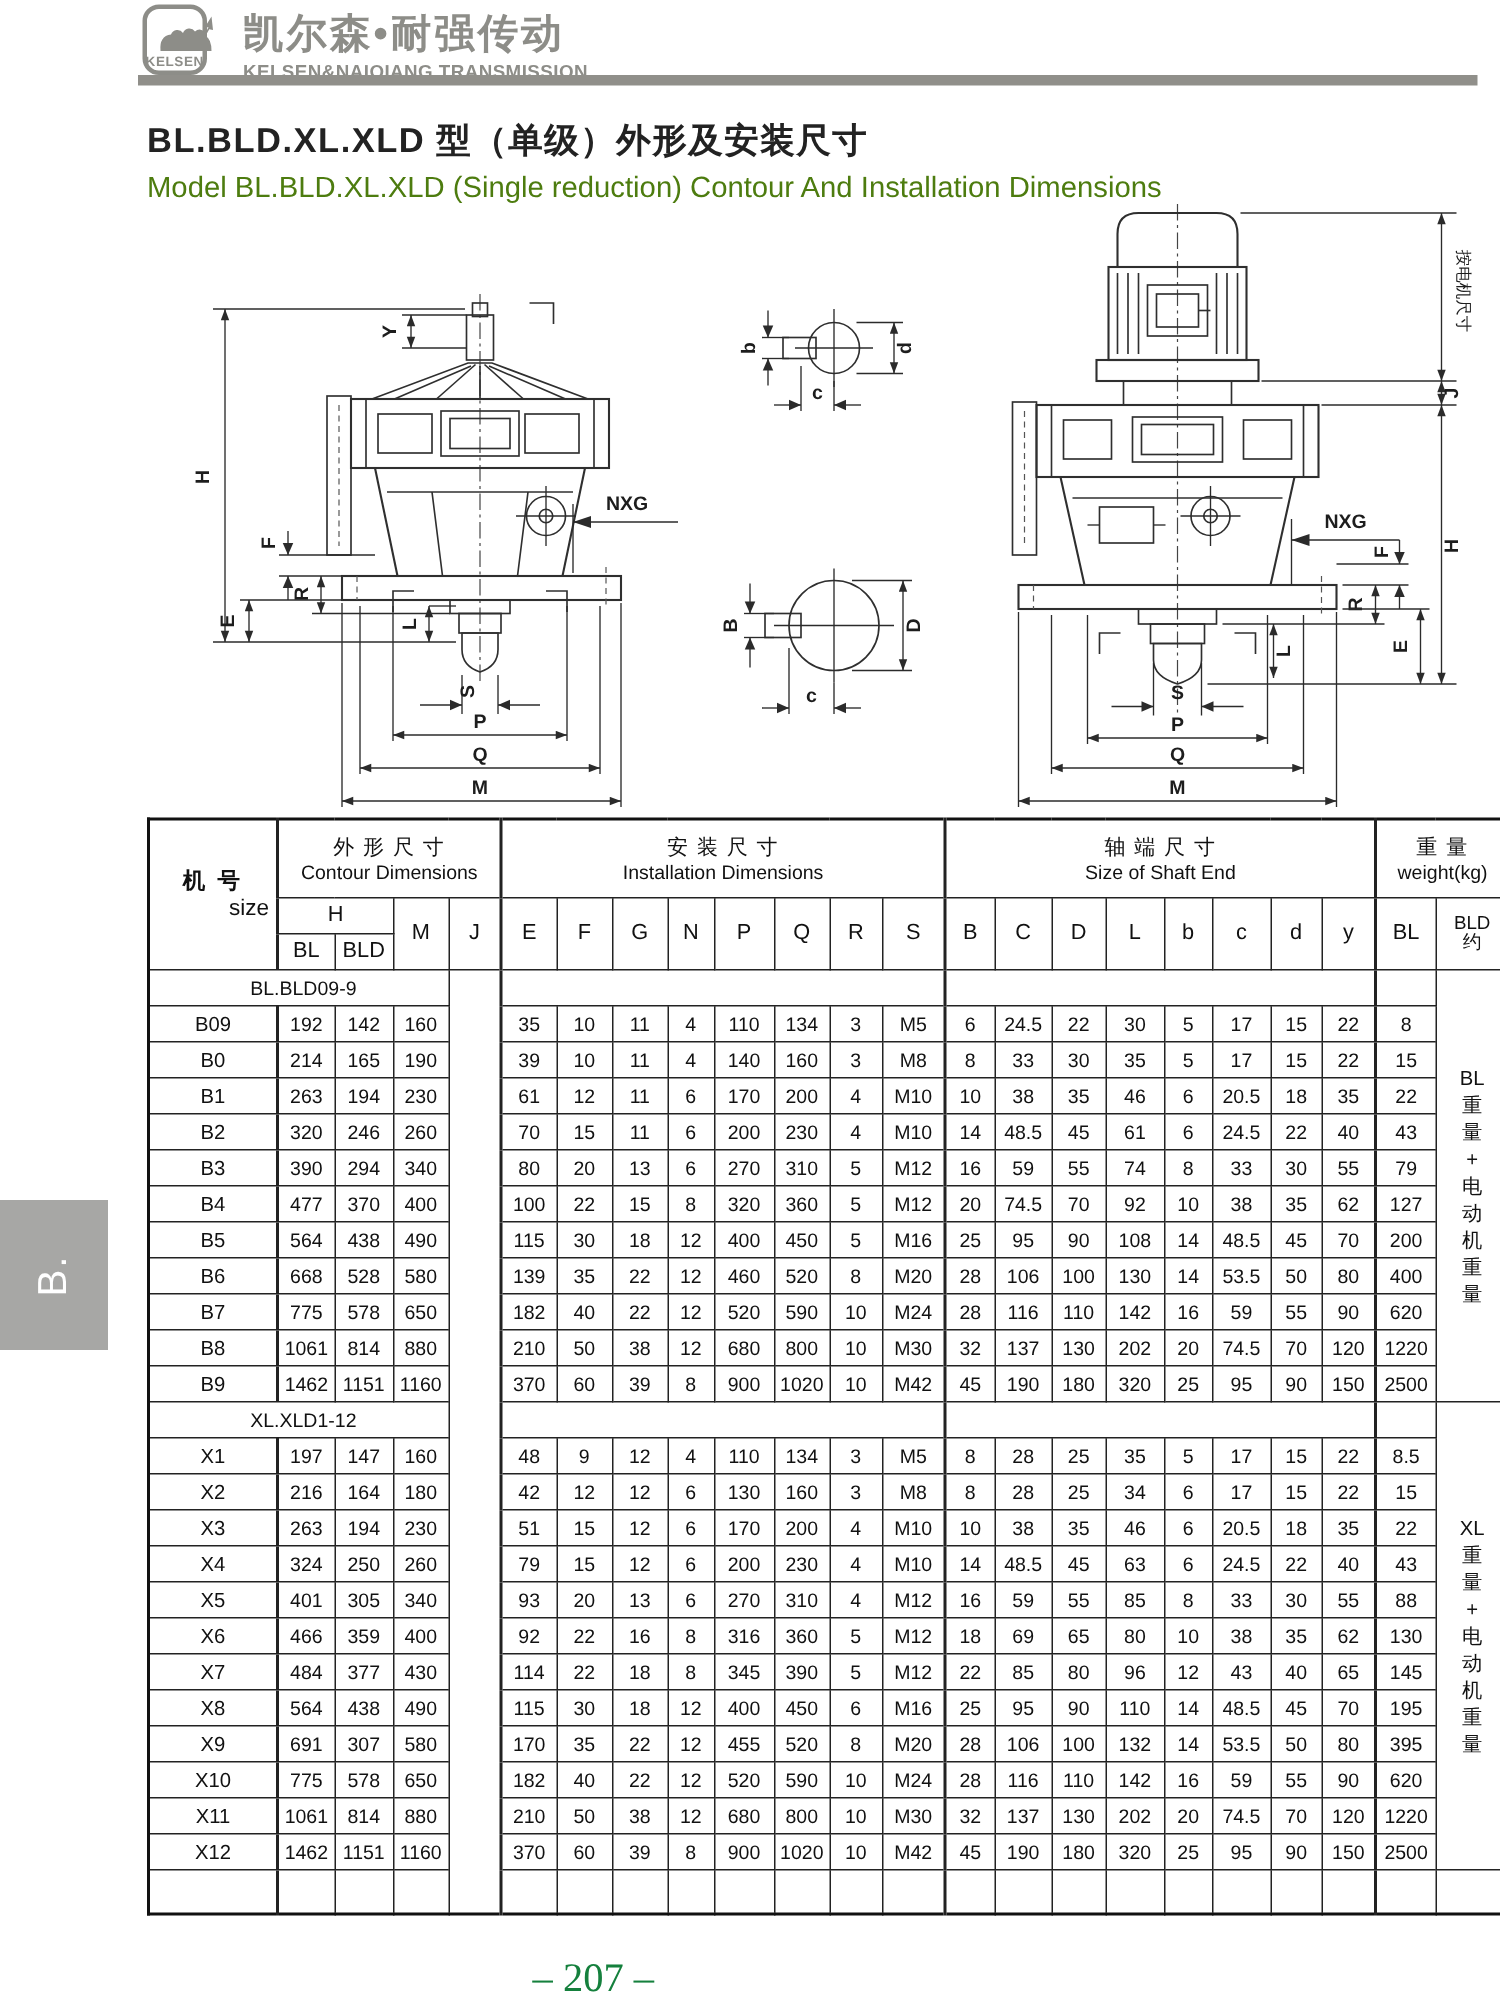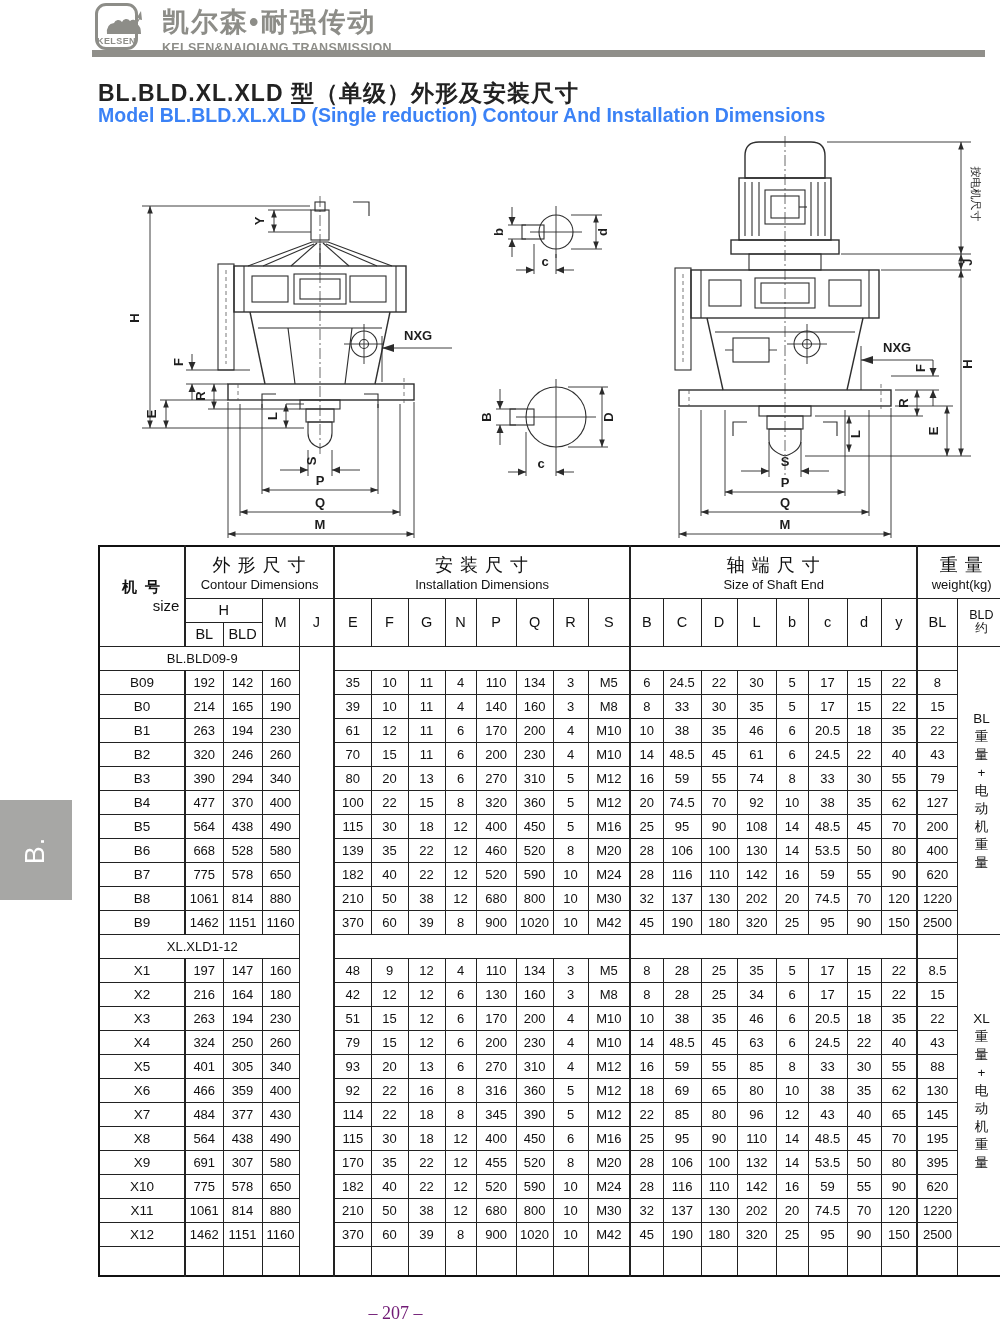--- a/index.html
+++ b/index.html
@@ -11,21 +11,21 @@
   .logo-box { position:absolute; left:95px; top:3px; width:43px; height:47px; border:3px solid #8d8d88; border-radius:11px; display:flex; flex-direction:column; align-items:center; justify-content:flex-end; }
   .logo-box svg { position:absolute; top:2px; left:3px; }
   .logo-text { font-size:9px; font-weight:bold; color:#8d8d88; letter-spacing:.4px; line-height:11px; }
   .brand { position:absolute; left:162px; top:4px; }
   .brand-cn { font-size:27px; font-weight:bold; color:#8d8d88; letter-spacing:2px; }
   .brand-en { font-size:12.5px; font-weight:bold; color:#8d8d88; letter-spacing:.3px; margin-top:1px; }
   .gray-rule { position:absolute; left:92px; top:50px; width:893px; height:7px; background:#908f8a; }
 
   
   .title-cn { position:absolute; left:98px; top:78px; font-size:23px; font-weight:600; color:#222; letter-spacing:1px;text-align:center; }
-  .title-en { position:absolute; left:98px; top:104px; font-size:19.5px; font-weight:700; color:#3b82f6; }
+  .title-en { position:absolute; left:98px; top:114px; font-size:19.5px; font-weight:400; color:#4d7c0f; }
 
   
   .drawing { position:absolute; }
   .drawing text { font-family:"Liberation Sans",sans-serif; font-size:13px; font-weight:bold; fill:#1d1d1d; }
   .drawing text.cnv { font-size:11px; font-weight:normal; }
   .oln { stroke:#2f2f2f; stroke-width:1.1; fill:none; }
   .oln2 { stroke:#2f2f2f; stroke-width:1.4; fill:none; }
   .dim { stroke:#2b2b2b; stroke-width:.9; fill:none; }
   .ctr { stroke:#444; stroke-width:.8; stroke-dasharray:11 3 2 3; fill:none; }
   .dsh { stroke:#555; stroke-width:.8; stroke-dasharray:4 3; fill:none; }
@@ -33,36 +33,36 @@
 
   
   table.dims { position:absolute; left:98px; top:545px; width:887px; border-collapse:collapse; table-layout:fixed; background:#fff; }
   table.dims { border:2px solid #111; }
   table.dims th, table.dims td { border:1px solid #222; text-align:center; vertical-align:middle; font-weight:normal; color:#111; overflow:hidden; white-space:nowrap; }
   table.dims .thickL { border-left-width:2px; }
   tr.hrow1 { height:52px; }
   tr.hrow2, tr.hrow3 { height:24px; }
   tbody tr { height:24px; font-size:13px; }
   tr.empty-row { height:30px; }
-  .grp .cn { font-size:18px; letter-spacing:1px; }
+  .grp .cn { font-size:14px; letter-spacing:1px; }
   .grp .en { font-size:13px; }
   .size-h .cn { font-size:15px; letter-spacing:2px;font-weight:bold; }
   .size-h .en { font-size:15px;padding-left:48px; }
   th.sub { font-size:14.5px; }
   th.sub .tiny { font-size:12.5px; line-height:13px; }
   td.group-label { text-align:left; padding-left:6px; font-size:13px; }
   td.size-cell { font-size:13.5px;margin-top:44px; }
   td.weight-note { vertical-align:middle; }
   td.weight-note .stack { display:flex; flex-direction:column; align-items:center; gap:3px; font-size:13.5px; line-height:15px; }
 
   
   .side-tab { position:absolute; left:0; top:800px; width:72px; height:100px; background:#a7a7a5; display:flex; align-items:center; justify-content:center; }
   .side-tab span { transform:rotate(-90deg); color:#fff; font-size:27px; letter-spacing:1px; }
 
-  .footer { position:absolute; top:1303px; left:0; width:791px; text-align:center; font-family:"Liberation Serif",serif; font-size:18px; color:#701a75; }
+  .footer { position:absolute; top:1303px; left:0; width:791px; text-align:center; font-family:"Liberation Serif",serif; font-size:27px; color:#15803d; }
 </style>
 </head>
 <body>
 
 <div class="page">
 
   <div class="logo-box">
     <svg width="50" height="34" viewBox="0 0 50 34">
       <path d="M6,26 Q5,16 13,15 a4.5,4.5 0 0 1 8,-1 a4.5,4.5 0 0 1 8,-1 a4.5,4.5 0 0 1 7,1 L38,10 35,11 40,3 41,12 38.5,11.5 36,16 Q40,18 40,26 Z" fill="#8d8d88"></path>
     </svg>

